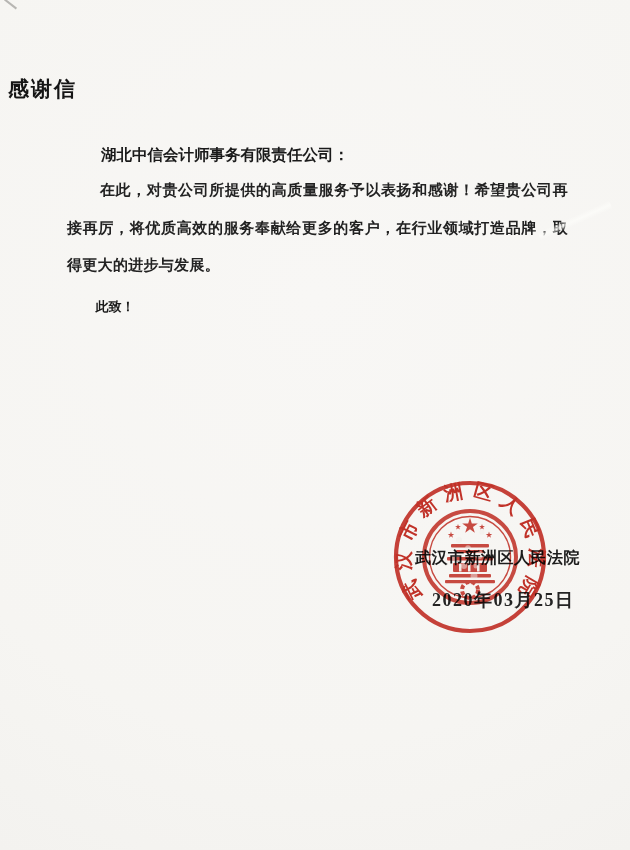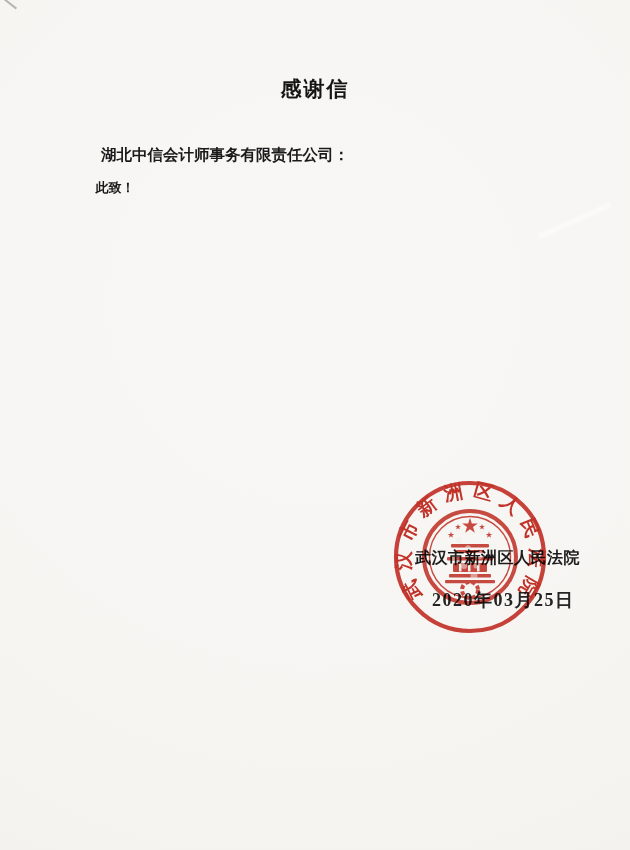--- a/index.html
+++ b/index.html
@@ -11,21 +11,21 @@
   .page{
     position:relative;
     width:630px;height:850px;
     background:#f7f6f3;
     background-image:radial-gradient(circle at 50% 35%, #f8f7f5 0%, #f6f5f2 70%, #f3f2ef 100%);
     overflow:hidden;
     color:#1d1d1d;
   }
   .title{
     margin:74px 8px 0;
-    text-align:center;
+    text-align:left;
     font-size:21px;
     font-weight:700;
     letter-spacing:2px;
     line-height:30px;
     color:#151515;
   }
   .body-text{
     padding:0 62px 0 67px;
   }
   .salutation{
@@ -112,20 +112,21 @@
 
 <div class="page">
 
   <div class="artifact-corner"></div>
   <div class="artifact-crease"></div>
 
   <h1 class="title">感谢信</h1>
 
   <div class="body-text">
     <div class="salutation">湖北中信会计师事务有限责任公司：</div>
+    <p class="para p2">在此，对贵公司所提供的高质量服务予以表扬和感谢！希望贵公司再接再厉，将优质高效的服务奉献给更多的客户，在行业领域打造品牌，取得更大的进步与发展。</p>
     <p class="closing">此致！</p>
   </div>
 
   <div class="sig-name">武汉市新洲区人民法院</div>
   <div class="sig-date">2020年03月25日</div>
 
   <svg class="seal" viewBox="0 0 172 172" xmlns="http://www.w3.org/2000/svg">
     <defs>
       <path id="arcPath" d="M 41.4 127.1 A 60 60 0 1 1 130.6 127.1" fill="none"></path>
       <polygon id="star" points="0,-1 -0.2246,-0.309 -0.951,-0.309 -0.363,0.118 -0.588,0.809 0,0.382 0.588,0.809 0.363,0.118 0.951,-0.309 0.2246,-0.309"></polygon>

